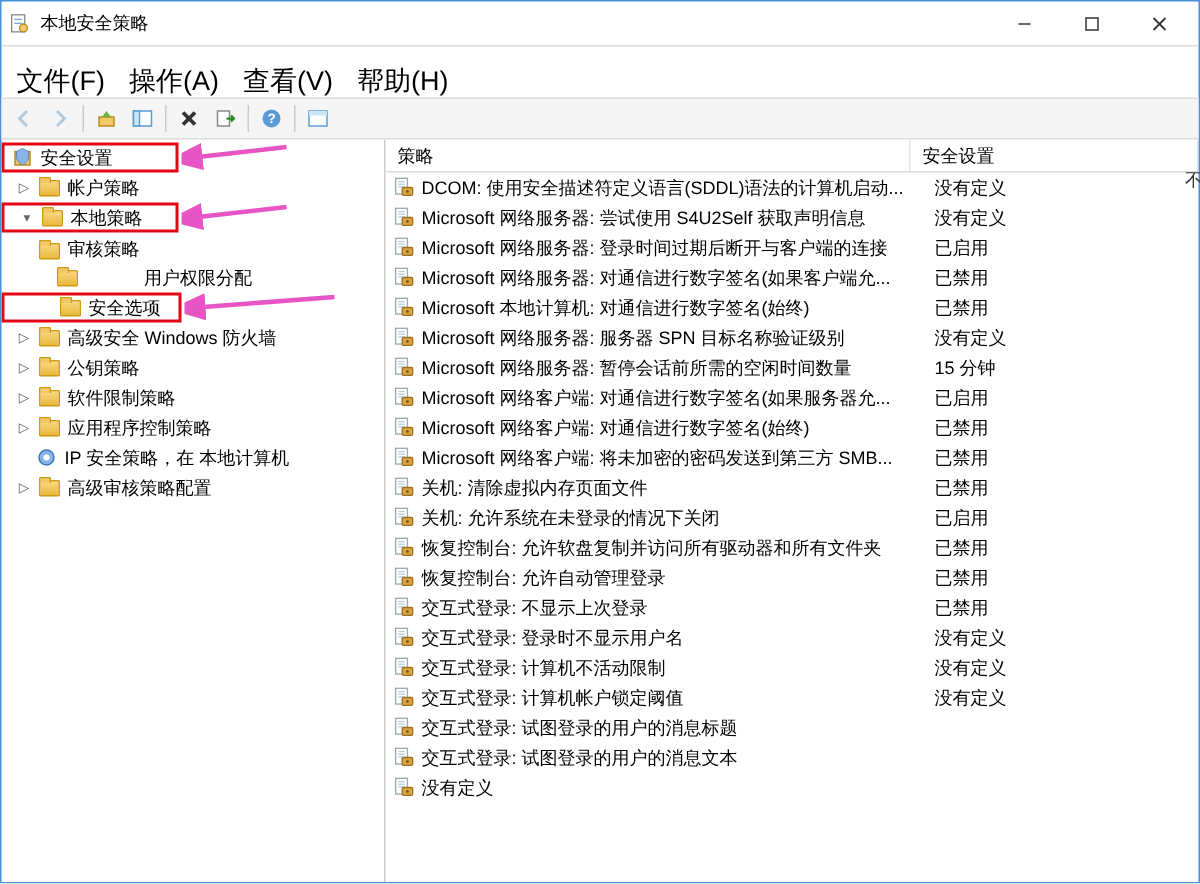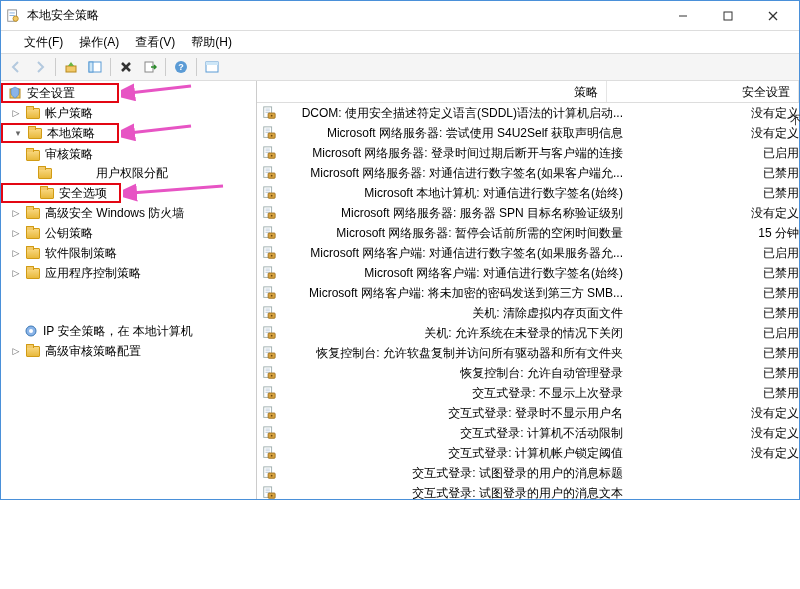--- a/index.html
+++ b/index.html
@@ -1,36 +1,36 @@
 <!DOCTYPE html>
 <html><head>
 <meta charset="utf-8">
 <style>
 * { margin: 0; padding: 0; box-sizing: border-box; font-family: "Microsoft YaHei", "SimSun", Arial, sans-serif; }
 body { background: #fff; }
-.window { width: 800px; height: 500px; border: 1px solid #4a90d9; background: #fff; display: flex; flex-direction: column; position: relative; }
+.window { width: 800px; height: 589px; border: 1px solid #4a90d9; background: #fff; display: flex; flex-direction: column; position: relative; }
 .titlebar { height: 30px; display: flex; align-items: center; padding: 0 4px; border-bottom: 1px solid #ddd; }
 .title-icon { width: 16px; height: 16px; margin-right: 6px; display: inline-flex; align-items: center; justify-content: center; }
 .title-text { flex: 1; font-size: 12px; }
 .win-controls { display: flex; }
 .win-btn { width: 45px; height: 28px; display: flex; align-items: center; justify-content: center; font-size: 13px; cursor: pointer; }
-.menubar { height: 22px; display: flex; align-items: center; padding: 0 17px; font-size: 12px; gap: 4px; }
+.menubar { height: 22px; display: flex; align-items: center; padding: 0 4px; font-size: 18px; gap: 4px; margin-top: 12px; }
 .menu-item { padding: 2px 6px; cursor: pointer; }
 .toolbar { height: 28px; border-top: 1px solid #ddd; border-bottom: 1px solid #ddd; display: flex; align-items: center; padding: 0 4px; gap: 2px; background: #f5f5f5; }
 .tb-btn { width: 22px; height: 22px; display: flex; align-items: center; justify-content: center; cursor: pointer; border: 1px solid transparent; }
 .tb-sep { width: 1px; height: 18px; background: #ccc; margin: 0 2px; }
 .content { flex: 1; display: flex; overflow: hidden; }
 .tree-pane { width: 256px; border-right: 1px solid #ccc; overflow-y: auto; font-size: 12px; padding: 2px 0; position: relative; }
 .tree-node { display: flex; align-items: center; height: 20px; padding-left: 4px; white-space: nowrap; cursor: pointer; position: relative; }
 .expander { width: 14px; height: 14px; display: inline-flex; align-items: center; justify-content: center; margin-right: 2px; font-size: 9px; color: #666; }
 .node-icon { width: 16px; height: 16px; margin-right: 4px; display: inline-flex; align-items: center; justify-content: center; }
 .folder { width: 14px; height: 11px; background: linear-gradient(#f9d881, #e8b93d); border: 1px solid #d19b15; border-radius: 1px; position: relative; }
 .folder::before { content: ""; position: absolute; top: -3px; left: -1px; width: 6px; height: 3px; background: #f2c968; border: 1px solid #d19b15; border-bottom: none; border-radius: 1px 1px 0 0; }
 .redbox { border: 2px solid #e30613 !important; position: relative; z-index: 2; }
-.list-pane { flex: 1; display: flex; flex-direction: column; overflow: hidden; position: relative; text-align: right; }
+.list-pane { flex: 1; display: flex; flex-direction: column; overflow: hidden; position: relative; }
 .list-header { display: flex; height: 22px; border-bottom: 1px solid #ddd; font-size: 12px; background: #fff; }
 .colh { padding: 3px 8px; border-right: 1px solid #e5e5e5; cursor: pointer; }
 .col-policy { width: 350px; }
 .col-setting { flex: 1; }
 .list-body { flex: 1; overflow-y: scroll; font-size: 12px; }
 .list-row { display: flex; height: 20px; align-items: center; padding-left: 4px; cursor: pointer; }
 .row-icon { width: 16px; height: 16px; margin-right: 4px; display: inline-flex; align-items: center; justify-content: center; }
 .policy-icon { width: 14px; height: 14px; }
 .cell-policy { width: 342px; overflow: hidden; text-overflow: ellipsis; white-space: nowrap; }
 .cell-setting { flex: 1; }
@@ -202,21 +202,21 @@
           </span>
         <span>软件限制策略</span>
       </div>
       <div class="tree-node" style="padding-left:8px;">
         <span class="expander">▷</span>
         <span class="node-icon">
             <span class="folder"></span>
           </span>
         <span>应用程序控制策略</span>
       </div>
-      <div class="tree-node" style="padding-left:22px;margin-top:38px;">
+      <div class="tree-node" style="padding-left:22px;">
         <span class="node-icon">
             <svg width="14" height="14" viewBox="0 0 14 14">
               <circle cx="7" cy="7" r="5" fill="#8ab4e8" stroke="#3b78b5"></circle>
               <circle cx="7" cy="7" r="2" fill="#fff"></circle>
             </svg>
           </span>
         <span>IP 安全策略，在 本地计算机</span>
       </div>
       <div class="tree-node" style="padding-left:8px;">
         <span class="expander">▷</span>

